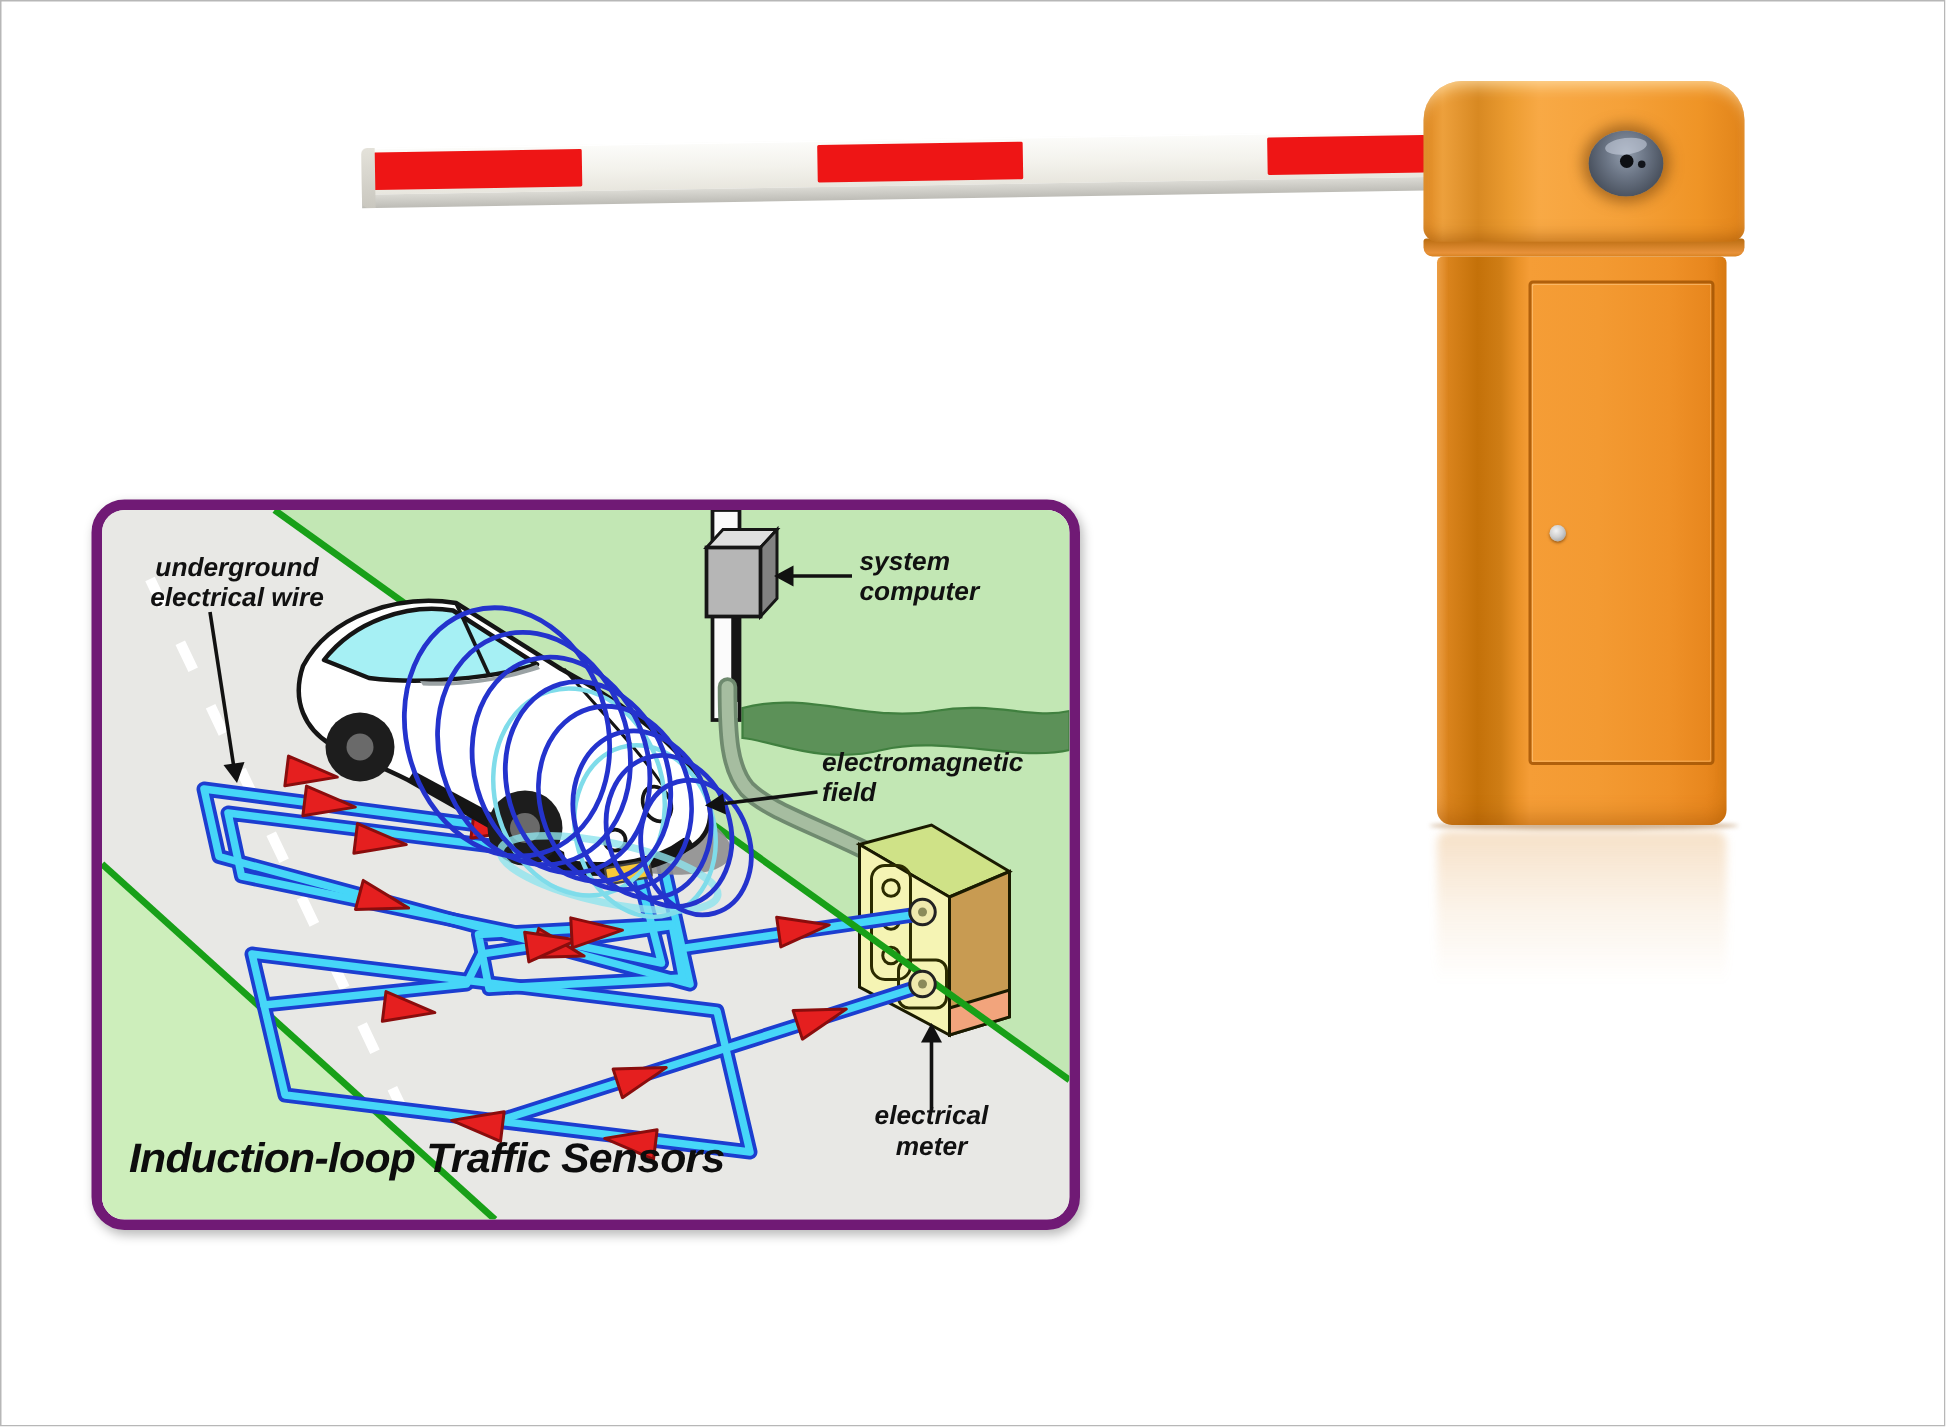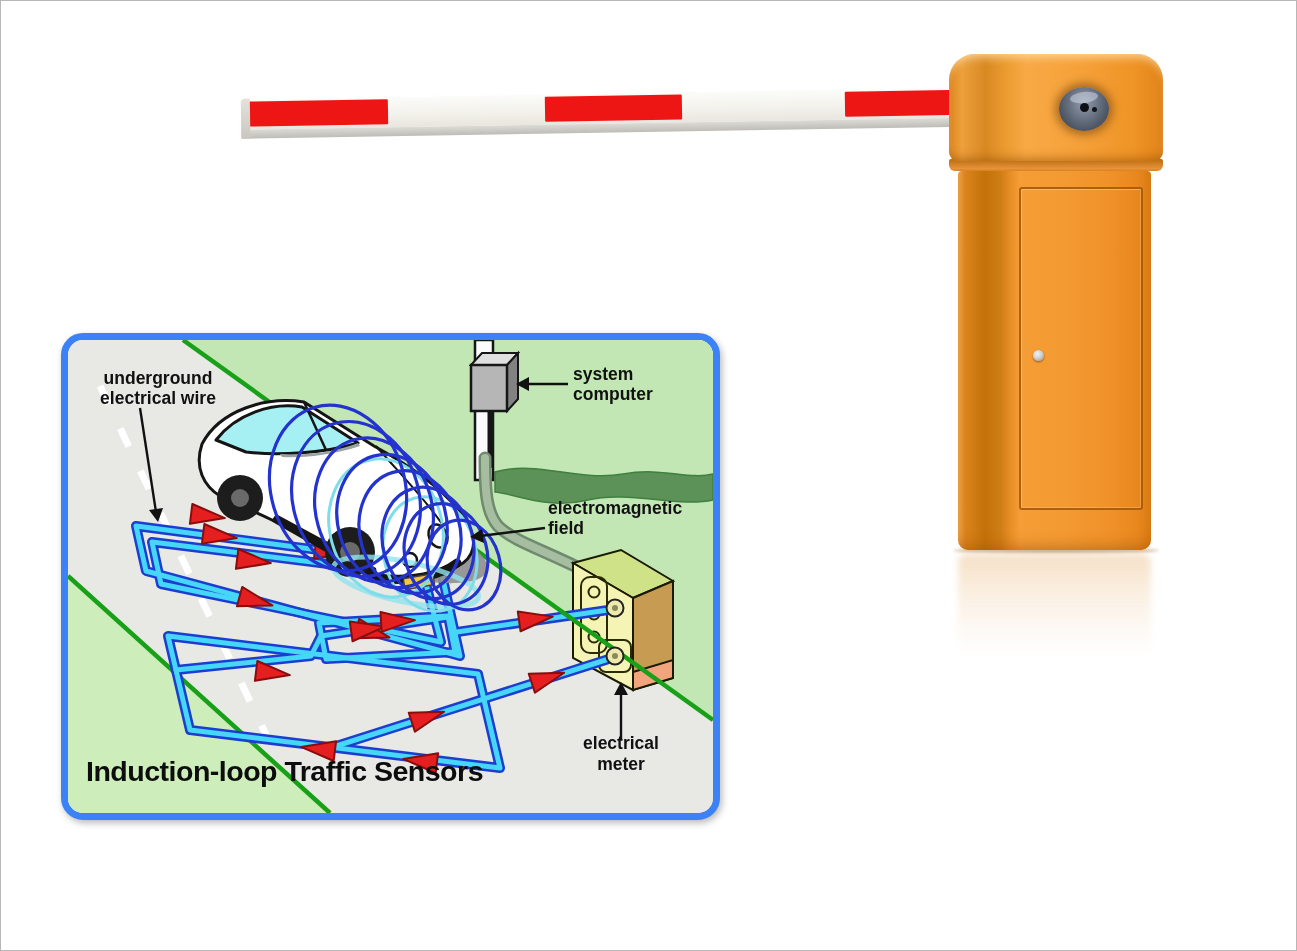--- a/index.html
+++ b/index.html
@@ -83,22 +83,22 @@
     background:rgba(150,84,12,.45);filter:blur(1.5px);z-index:2;
   }
   .cab-reflection{
     position:absolute;left:957px;top:553px;width:193px;height:130px;border-radius:8px;
     background:linear-gradient(180deg,rgba(224,148,58,.28) 0%,rgba(224,148,58,.10) 42%,rgba(224,148,58,0) 78%);
     filter:blur(3px);z-index:1;
   }
   
   .inset{
     position:absolute;left:60px;top:332px;width:645px;height:473px;
-    border:7px solid #3b82f6;border-radius:22px;overflow:hidden;background:#e8e8e5;
-    box-shadow:2px 3px 7px rgba(0,0,0,.28);z-index:5;
+    border:7px solid #701a75;border-radius:22px;overflow:hidden;background:#e8e8e5;
+    box-shadow:2px 3px 7px rgba(0,0,0,.28);z-index:5;font-style:italic;
   }
   .inset svg{display:block;}
   svg text{font-family:"Liberation Sans",sans-serif;}
 </style>
 </head>
 <body>
 
 <div class="screen">
 
   <div class="arm">

